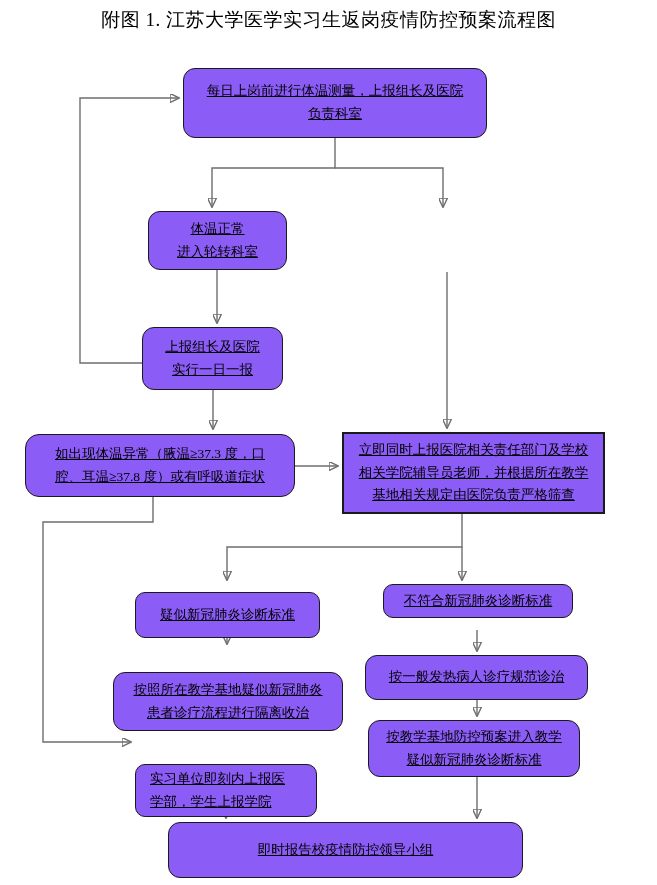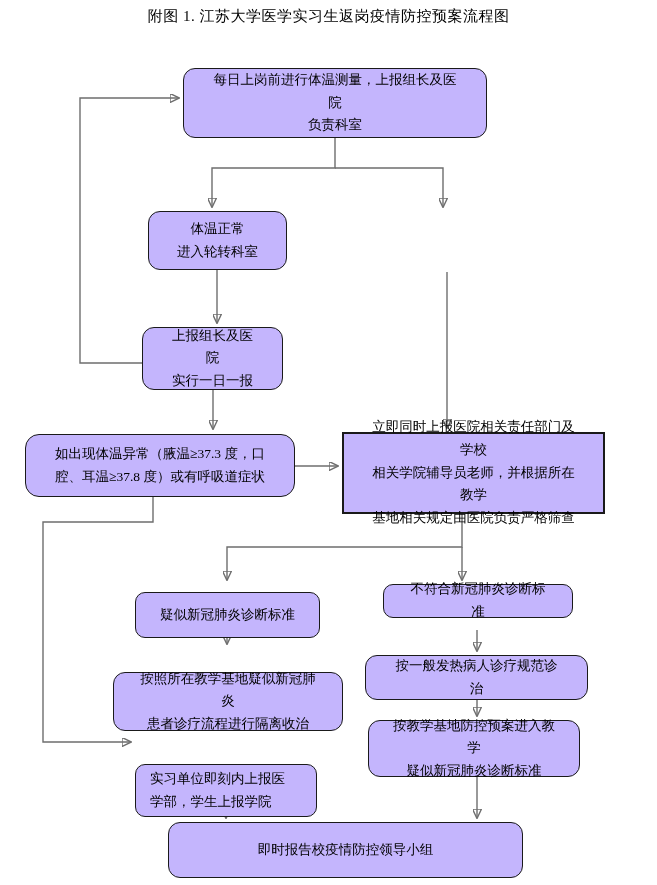--- a/index.html
+++ b/index.html
@@ -6,35 +6,36 @@
   #canvas{
     position:relative;
     width:657px;height:885px;
     background:#ffffff;
     font-family:"Liberation Serif", serif;
     color:#000;
     overflow:hidden;
   }
   #title{
     position:absolute;top:7px;left:0;width:657px;
-    text-align:center;font-size:15px;color:#000;
+    text-align:center;font-size:19px;color:#000;
     letter-spacing:0.5px;
   }
   .node{
     position:absolute;
     box-sizing:border-box;
-    background:#c4b5fd;
+    background:#8b5cf6;
     border:1.6px solid #1a1a1a;
     border-radius:12px;
     display:flex;align-items:center;justify-content:center;
     text-align:center;
     font-size:13.5px;
     line-height:1.68;
     white-space:pre-line;
-    padding:2px 24px;
+    padding:2px 10px;
+    text-decoration:underline;
   }
   .node.square{border-radius:0;border-width:2px;}
   .node.leftalign{justify-content:flex-start;text-align:left;padding-left:14px;margin-top:37px;}
   #wires{position:absolute;top:0;left:0;pointer-events:none;}
   #wires path{stroke:#6e6e6e;stroke-width:1.4;fill:none;}
 </style>
 </head>
 <body>
 
 <div id="canvas">

